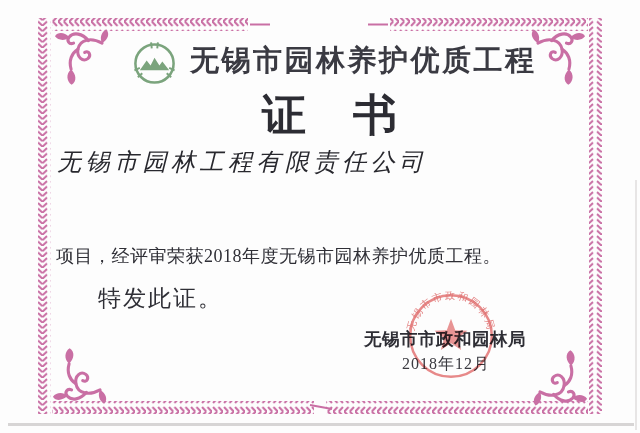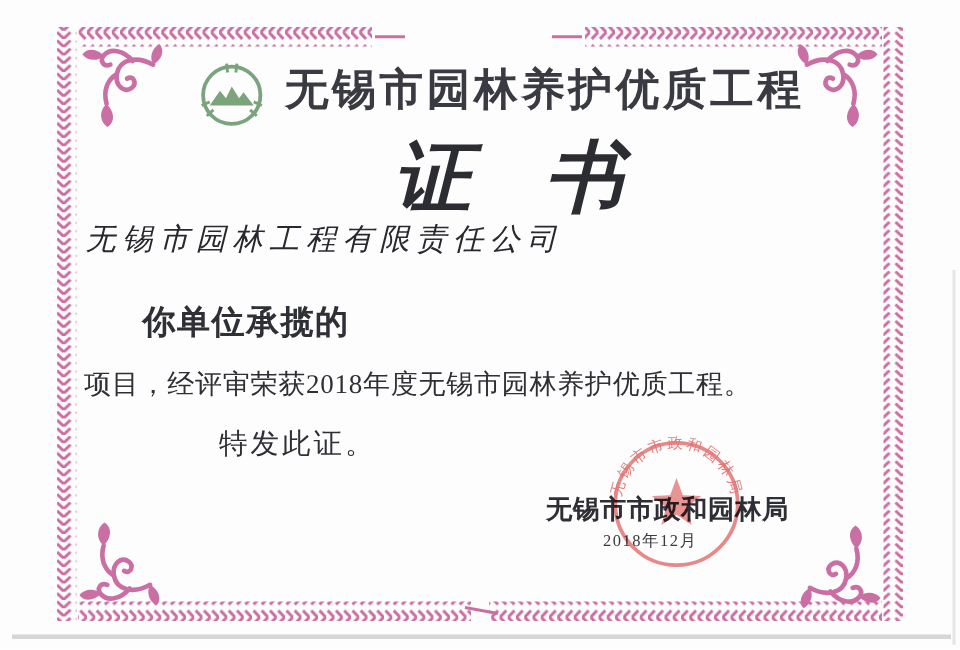--- a/index.html
+++ b/index.html
@@ -7,29 +7,29 @@
         font-family:"Liberation Serif","DejaVu Serif",serif;}
   .abs{position:absolute;white-space:nowrap;line-height:1;}
   .border-frame{position:absolute;left:36px;top:15px;width:568px;height:402px;}
   .flourish{position:absolute;width:62px;height:62px;}
   .fl-tl{left:50px;top:27px;}
   .fl-tr{left:528px;top:27px;transform:scaleX(-1);}
   .fl-bl{left:48px;top:344px;transform:scaleY(-1);}
   .fl-br{left:530px;top:346px;transform:rotate(180deg);}
   .logo{position:absolute;left:131px;top:40px;width:47px;height:47px;}
   .cert-title{left:190px;top:46px;font-size:29px;letter-spacing:2.5px;font-weight:600;color:#3a3a42;}
-  .doc-title{left:262px;top:94px;font-size:52px;letter-spacing:18px;font-weight:700;color:#2c2c33;font-style:italic;}
+  .doc-title{left:262px;top:94px;font-size:44px;letter-spacing:18px;font-weight:700;color:#2c2c33;}
   .handwritten{font-style:italic;color:#28282e;}
-  .recipient{left:57px;top:150px;font-size:20px;letter-spacing:4.5px;}
+  .recipient{left:57px;top:150px;font-size:24px;letter-spacing:4.5px;}
   .intro{left:95px;top:204px;font-size:22px;font-weight:600;color:#2f2f36;letter-spacing:1px;}
   .project{left:233px;top:207px;font-size:19px;letter-spacing:2px;}
   .award{left:56px;top:247px;font-size:18px;letter-spacing:0.5px;color:#2f2f36;}
-  .closing{left:98px;top:287px;font-size:19px;letter-spacing:2px;color:#2f2f36;margin-left:48px;}
+  .closing{left:98px;top:287px;font-size:23px;letter-spacing:2px;color:#2f2f36;}
   .issuer{left:364px;top:331px;font-size:17.5px;letter-spacing:0.5px;font-weight:600;color:#2e2e35;}
-  .issue-date{left:402px;top:356px;font-size:11px;letter-spacing:1px;color:#3a3a40;}
+  .issue-date{left:402px;top:356px;font-size:16px;letter-spacing:1px;color:#3a3a40;}
   .seal{position:absolute;left:403px;top:288px;width:96px;height:96px;mix-blend-mode:multiply;opacity:.88;}
   .shadow-bottom{position:absolute;left:8px;top:423px;width:626px;height:3px;background:#c9c7c7;opacity:.75;}
   .shadow-right{position:absolute;left:635px;top:180px;width:2px;height:250px;background:#d8d5d5;opacity:.6;}
 </style>
 </head>
 <body>
 
 <div class="page">
 
   <svg class="border-frame" viewBox="0 0 568 402" xmlns="http://www.w3.org/2000/svg">
@@ -116,21 +116,20 @@
     </g>
     <path d="M9,31 L16,21 L20,26 L24,18 L29,26 L32,22 L39,31 Z" fill="#7ba47d"></path>
   </svg>
 
   <div class="abs cert-title">无锡市园林养护优质工程</div>
 
   <div class="abs doc-title">证 书</div>
 
   <div class="abs recipient handwritten">无锡市园林工程有限责任公司</div>
 
-  <div class="abs intro">你单位承揽的</div>
 
 
   <div class="abs award">项目，经评审荣获2018年度无锡市园林养护优质工程。</div>
 
   <div class="abs closing">特发此证。</div>
 
   <div class="abs issuer">无锡市市政和园林局</div>
 
   <div class="abs issue-date">2018年12月</div>
 

